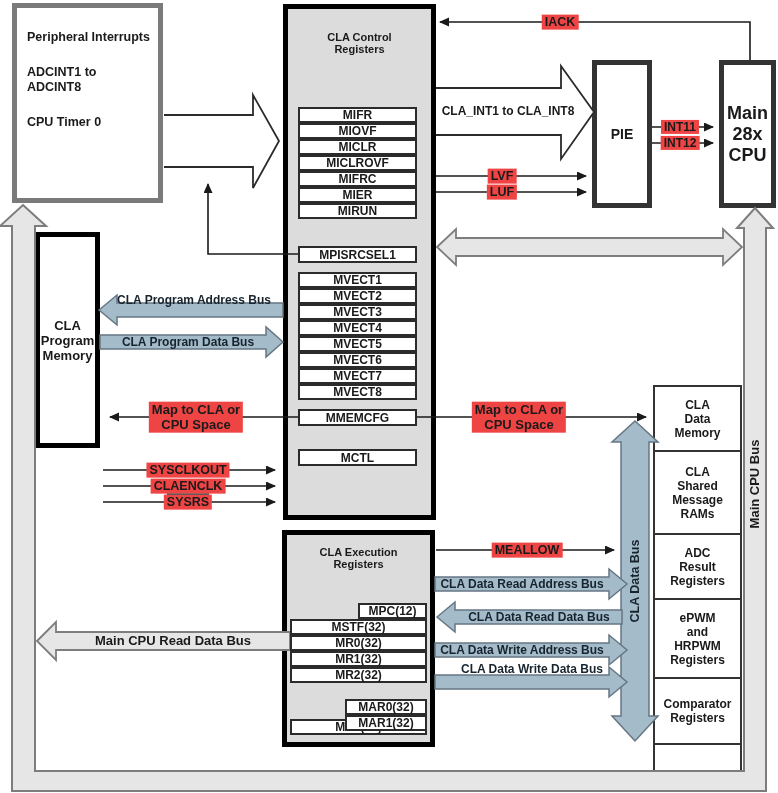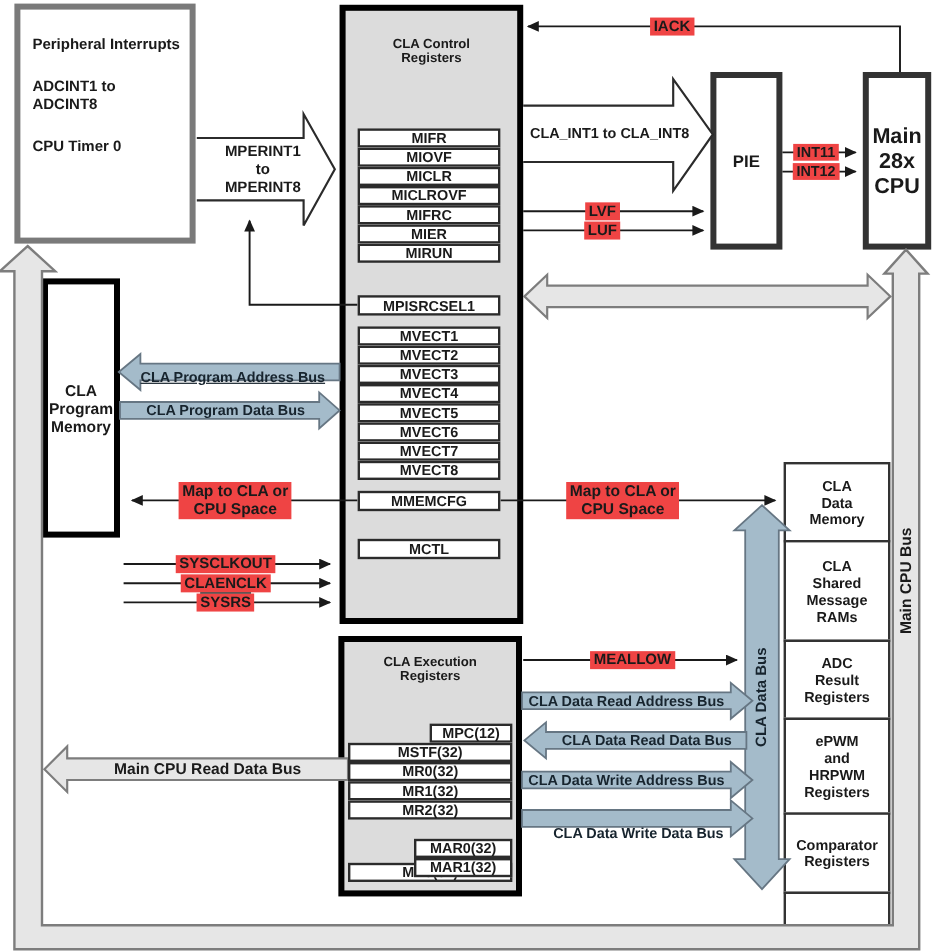--- a/index.html
+++ b/index.html
@@ -161,46 +161,43 @@
 
   <div class="reg" style="left:358px;top:603px;width:69px;height:16px;">MPC(12)</div>
   <div class="reg" style="left:290px;top:619px;width:137px;height:16px;">MSTF(32)</div>
   <div class="reg" style="left:290px;top:635px;width:137px;height:16px;">MR0(32)</div>
   <div class="reg" style="left:290px;top:651px;width:137px;height:16px;">MR1(32)</div>
   <div class="reg" style="left:290px;top:667px;width:137px;height:16px;">MR2(32)</div>
   <div class="reg" style="left:290px;top:683px;width:137px;height:16px;margin-top:36px;">MR3(32)</div>
   <div class="reg" style="left:345px;top:699px;width:82px;height:16px;">MAR0(32)</div>
   <div class="reg" style="left:345px;top:715px;width:82px;height:16px;">MAR1(32)</div>
 
-  <div class="lbl" style="left:219px;top:141px;">MPERINT1
-to
-MPERINT8</div>
   <div class="lbl" style="left:508px;top:111px;font-size:12px;">CLA_INT1 to CLA_INT8</div>
   <div class="lbl wbg" style="left:560px;top:22px;">IACK</div>
   <div class="lbl wbg" style="left:502px;top:176px;">LVF</div>
   <div class="lbl wbg" style="left:502px;top:192px;">LUF</div>
   <div class="lbl wbg" style="left:680px;top:127px;font-size:12px;">INT11</div>
   <div class="lbl wbg" style="left:680px;top:143px;font-size:12px;">INT12</div>
 
-  <div class="lbl navy" style="left:194px;top:314px;text-decoration:underline;">CLA Program Address Bus</div>
+  <div class="lbl navy" style="left:194px;top:300px;">CLA Program Address Bus</div>
   <div class="lbl navy" style="left:188px;top:342px;">CLA Program Data Bus</div>
 
   <div class="lbl wbg" style="left:196px;top:417px;font-size:13px;">Map to CLA or
 CPU Space</div>
   <div class="lbl wbg" style="left:519px;top:417px;font-size:13px;">Map to CLA or
 CPU Space</div>
 
   <div class="lbl wbg" style="left:188px;top:470px;">SYSCLKOUT</div>
   <div class="lbl wbg" style="left:188px;top:486px;">CLAENCLK</div>
   <div class="lbl wbg ovl" style="left:188px;top:502px;">SYSRS</div>
 
   <div class="lbl wbg" style="left:527px;top:550px;">MEALLOW</div>
   <div class="lbl navy" style="left:522px;top:584px;">CLA Data Read Address Bus</div>
   <div class="lbl navy" style="left:539px;top:617px;">CLA Data Read Data Bus</div>
   <div class="lbl navy" style="left:522px;top:650px;">CLA Data Write Address Bus</div>
-  <div class="lbl navy" style="left:532px;top:694px;text-align:right;">CLA Data Write Data Bus</div>
+  <div class="lbl navy" style="left:532px;top:669px;text-align:right;">CLA Data Write Data Bus</div>
 
   <div class="lbl" style="left:173px;top:641px;font-size:13px;">Main CPU Read Data Bus</div>
 
   <div class="lbl rot navy" style="left:635px;top:581px;font-size:12.5px;">CLA Data Bus</div>
   <div class="lbl rot" style="left:755px;top:484px;font-size:13px;">Main CPU Bus</div>
 
 </div>
 
 </body></html>

